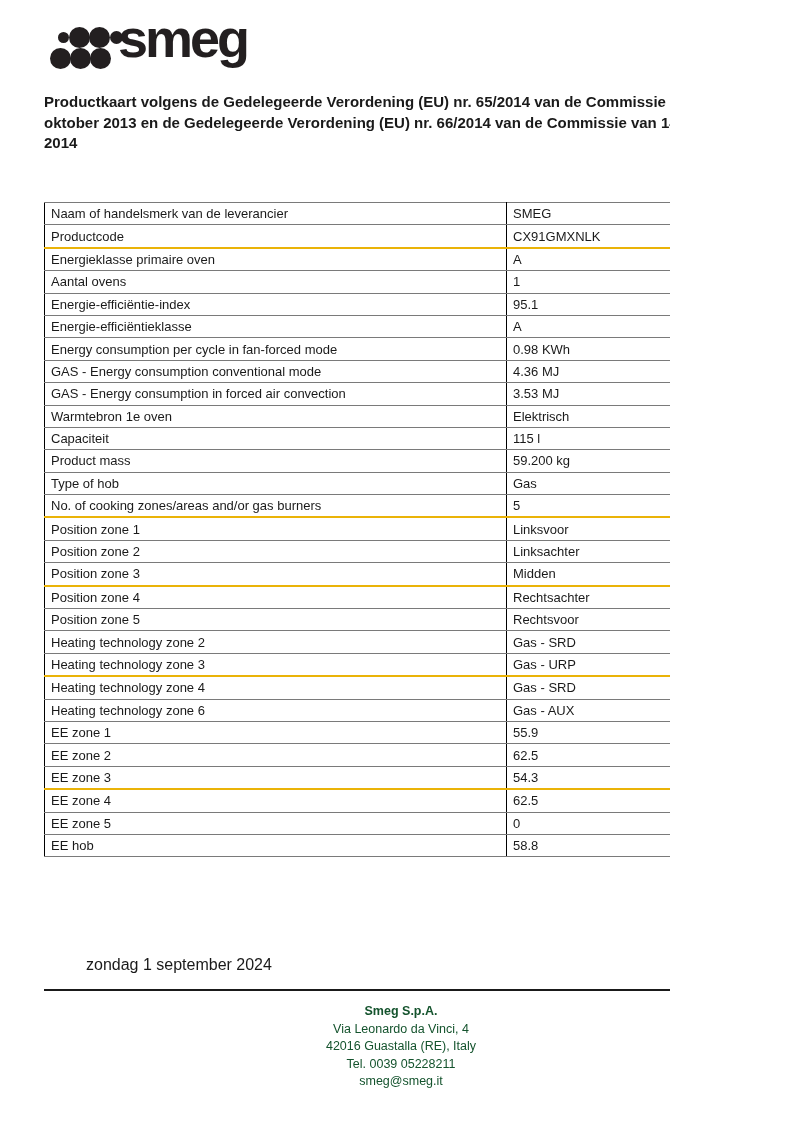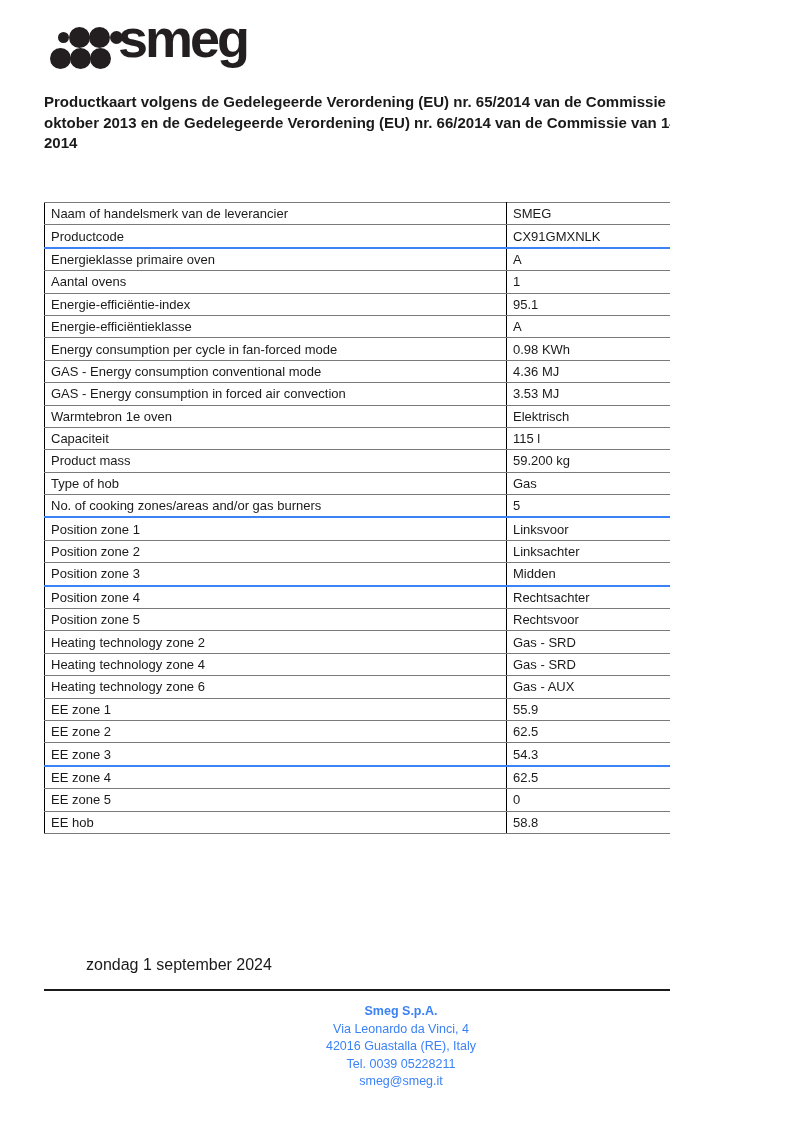--- a/index.html
+++ b/index.html
@@ -78,21 +78,21 @@
     font-size: 13px;
     line-height: 15px;
     vertical-align: middle;
     border-top: 1px solid #7a7a7a;
     border-bottom: 1px solid #7a7a7a;
     color: #1a1a1a;
     overflow: hidden;
     white-space: nowrap;
   }
   table.spec-table td.label-cell { border-right: 1px solid #000000; }
-  table.spec-table tr.thick td { border-bottom: 2px solid #3b82f6; }
+  table.spec-table tr.thick td { border-bottom: 2px solid #eab308; }
 
   
   .date-line {
     position: absolute;
     left: 44px;
     top: 956px;
     font-size: 16px;
     color: #1a1a1a;
     margin-left: 42px;
   }
@@ -107,21 +107,21 @@
     background: #1a1a1a;
   }
   .footer {
     position: absolute;
     left: 44px;
     top: 1003px;
     width: 714px;
     text-align: center;
     font-size: 12.5px;
     line-height: 17.6px;
-    color: #3b82f6;
+    color: #14532d;
   }
   .footer .company { font-weight: bold; }
 </style>
 </head>
 <body>
 
 <div class="page">
 
   <div class="logo">
     <span class="dot dot-b1"></span>
@@ -215,20 +215,24 @@
           <td class="value-cell">Rechtsachter</td>
         </tr>
         <tr>
           <td class="label-cell">Position zone 5</td>
           <td class="value-cell">Rechtsvoor</td>
         </tr>
         <tr>
           <td class="label-cell">Heating technology zone 2</td>
           <td class="value-cell">Gas - SRD</td>
         </tr>
+        <tr class="thick">
+          <td class="label-cell">Heating technology zone 3</td>
+          <td class="value-cell">Gas - URP</td>
+        </tr>
         <tr>
           <td class="label-cell">Heating technology zone 4</td>
           <td class="value-cell">Gas - SRD</td>
         </tr>
         <tr>
           <td class="label-cell">Heating technology zone 6</td>
           <td class="value-cell">Gas - AUX</td>
         </tr>
         <tr>
           <td class="label-cell">EE zone 1</td>

